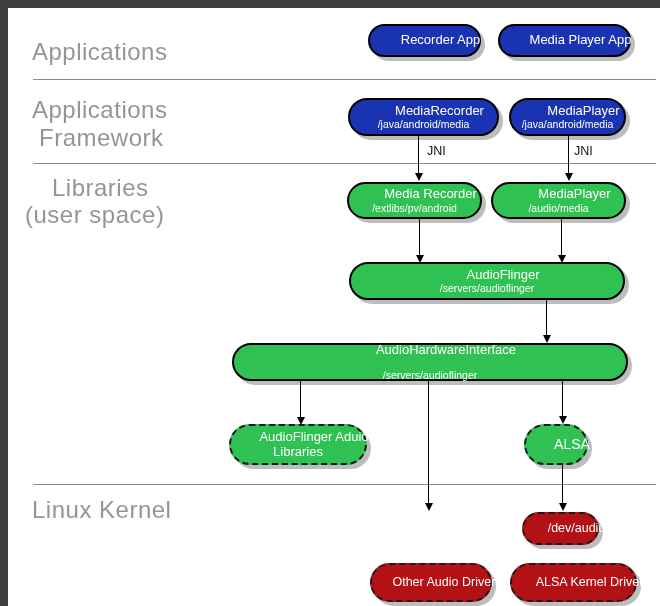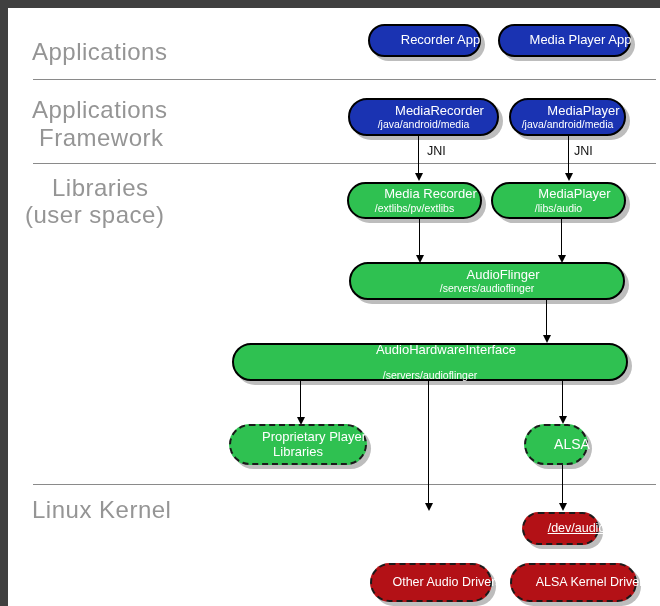--- a/index.html
+++ b/index.html
@@ -108,25 +108,25 @@
       <div class="head"></div>
     </div>
   <div class="arrow" style="left:560px;top:128px;height:37px;">
       <div class="head"></div>
     </div>
   <div class="edge-label" style="left:419px;top:136px;">JNI</div>
   <div class="edge-label" style="left:566px;top:136px;">JNI</div>
 
   <div class="node green solid" style="left:339px;top:174px;width:135px;height:37px;">
     <div class="title">Media Recorder</div>
-    <div class="path">/extlibs/pv/extlibs</div>
+    <div class="path">/extlibs/pv/android</div>
   </div>
   <div class="node green solid" style="left:483px;top:174px;width:135px;height:37px;">
     <div class="title">MediaPlayer</div>
-    <div class="path">/libs/audio</div>
+    <div class="path">/audio/media</div>
   </div>
 
   <div class="arrow" style="left:411px;top:211px;height:36px;">
       <div class="head"></div>
     </div>
   <div class="arrow" style="left:553px;top:211px;height:36px;">
       <div class="head"></div>
     </div>
 
   <div class="node green solid" style="left:341px;top:254px;width:276px;height:38px;">
@@ -147,32 +147,32 @@
       <div class="head"></div>
     </div>
   <div class="arrow" style="left:420px;top:373px;height:122px;">
       <div class="head"></div>
     </div>
   <div class="arrow" style="left:554px;top:373px;height:35px;">
       <div class="head"></div>
     </div>
 
   <div class="node green dashed" style="left:221px;top:416px;width:138px;height:41px;">
-    <div class="title">Proprietary Player</div>
+    <div class="title">AudioFlinger Aduio</div>
     <div class="title2">Libraries</div>
   </div>
   <div class="node green dashed" style="left:516px;top:416px;width:64px;height:41px;">
     <div class="title" style="font-size:14px;">ALSA</div>
   </div>
 
   <div class="arrow" style="left:554px;top:457px;height:38px;">
       <div class="head"></div>
     </div>
 
-  <div class="node red dashed" style="left:514px;top:504px;width:77px;height:33px;text-decoration:underline;">
+  <div class="node red dashed" style="left:514px;top:504px;width:77px;height:33px;">
     <div class="title" style="font-size:12.5px;">/dev/audio</div>
   </div>
 
   <div class="node red dashed" style="left:362px;top:555px;width:122px;height:39px;">
     <div class="title" style="font-size:12.5px;">Other Audio Drivers</div>
   </div>
   <div class="node red dashed" style="left:502px;top:555px;width:127px;height:39px;">
     <div class="title" style="font-size:12.5px;">ALSA Kernel Driver</div>
   </div>
 

